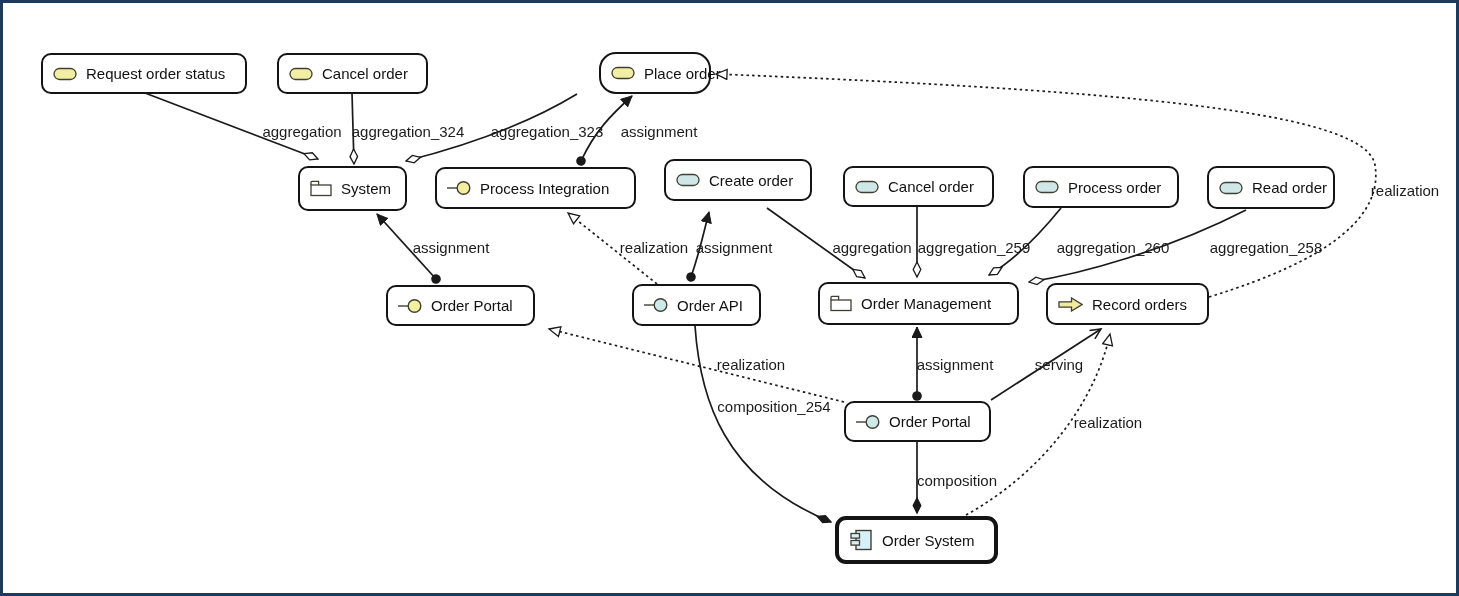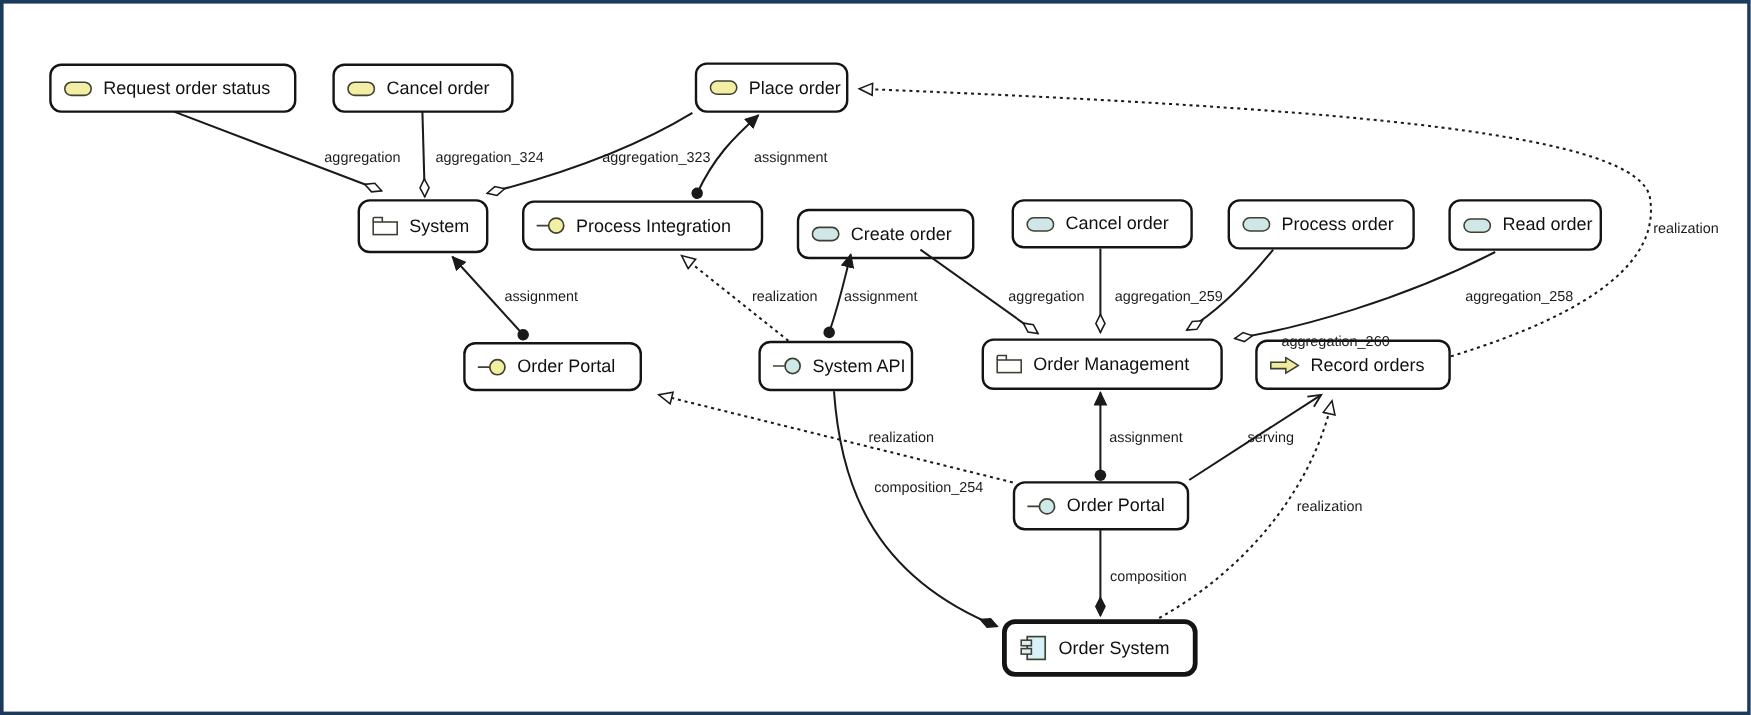--- a/index.html
+++ b/index.html
@@ -13,21 +13,21 @@
     padding:0 8px 0 10px; box-sizing:border-box;
     background:#fff; border:2.2px solid #141414; border-radius:10px;
     font-size:15px; color:#111; z-index:1; white-space:nowrap;
   }
   .node.thick{ border-width:4.5px; border-radius:11px; }
   .node .icon{ display:flex; align-items:center; flex:0 0 auto; }
   .edges-layer{ position:absolute; left:0; top:0; z-index:2; pointer-events:none; }
   .edges-layer path.edge{ pointer-events:stroke; }
   .edge-label{
     position:absolute; transform:translate(-50%,-50%);
-    font-size:12px; color:#1c1c1c; white-space:nowrap; z-index:3;
+    font-size:15px; color:#1c1c1c; white-space:nowrap; z-index:3;
   }
 </style>
 </head>
 <body>
 
 <div class="frame">
   <svg class="edges-layer" width="1459" height="596" viewBox="0 0 1459 596">
     <defs>
       <marker id="m-agg" markerUnits="userSpaceOnUse" markerWidth="18" markerHeight="10" refX="16.5" refY="5" orient="auto">
         <path d="M1.5,5 L9,1.2 L16.5,5 L9,8.8 Z" fill="#ffffff" stroke="#1a1a1a" stroke-width="1.3"></path>
@@ -79,21 +79,21 @@
         <span>Request order status</span>
       </div>
       <div class="node" style="left: 274px; top: 50px; width: 151px; height: 41px;">
         <span class="icon">
           <svg width="24" height="14" viewBox="0 0 24 14">
             <rect x="1" y="1.5" width="22" height="11" rx="5.5" fill="#f2efa4" stroke="#3f3f33" stroke-width="1.3"></rect>
           </svg>
         </span>
         <span>Cancel order</span>
       </div>
-      <div class="node" style="left: 576px; top: 49px; width: 128px; height: 42px;">
+      <div class="node" style="left: 596px; top: 49px; width: 112px; height: 42px; border-radius: 17px;">
         <span class="icon">
           <svg width="24" height="14" viewBox="0 0 24 14">
             <rect x="1" y="1.5" width="22" height="11" rx="5.5" fill="#f2efa4" stroke="#3f3f33" stroke-width="1.3"></rect>
           </svg>
         </span>
         <span>Place order</span>
       </div>
       <div class="node" style="left: 295px; top: 163px; width: 109px; height: 45px;">
         <span class="icon">
           <svg width="22" height="17" viewBox="0 0 22 17">
@@ -105,21 +105,21 @@
       </div>
       <div class="node" style="left: 432px; top: 164px; width: 201px; height: 42px;">
         <span class="icon">
           <svg width="24" height="20" viewBox="0 0 24 20">
             <line x1="0" y1="10" x2="10" y2="10" stroke="#3f3f33" stroke-width="1.4"></line>
             <circle cx="16.5" cy="10" r="6.3" fill="#f2efa0" stroke="#3f3f33" stroke-width="1.4"></circle>
           </svg>
         </span>
         <span>Process Integration</span>
       </div>
-      <div class="node" style="left: 661px; top: 171px; width: 148px; height: 42px;">
+      <div class="node" style="left: 661px; top: 156px; width: 148px; height: 42px;">
         <span class="icon">
           <svg width="24" height="14" viewBox="0 0 24 14">
             <rect x="1" y="1.5" width="22" height="11" rx="5.5" fill="#cfe8e7" stroke="#3f3f33" stroke-width="1.3"></rect>
           </svg>
         </span>
         <span>Create order</span>
       </div>
       <div class="node" style="left: 840px; top: 163px; width: 151px; height: 41px;">
         <span class="icon">
           <svg width="24" height="14" viewBox="0 0 24 14">
@@ -153,21 +153,21 @@
         </span>
         <span>Order Portal</span>
       </div>
       <div class="node" style="left: 629px; top: 281px; width: 129px; height: 42px;">
         <span class="icon">
           <svg width="24" height="20" viewBox="0 0 24 20">
             <line x1="0" y1="10" x2="10" y2="10" stroke="#3f3f33" stroke-width="1.4"></line>
             <circle cx="16.5" cy="10" r="6.3" fill="#cdeae8" stroke="#3f3f33" stroke-width="1.4"></circle>
           </svg>
         </span>
-        <span>System API</span>
+        <span>Order API</span>
       </div>
       <div class="node" style="left: 815px; top: 279px; width: 201px; height: 43px;">
         <span class="icon">
           <svg width="22" height="17" viewBox="0 0 22 17">
             <path d="M1,5 V2.2 Q1,1.3 1.9,1.3 H8.6 V5" fill="#ffffff" stroke="#3f3f33" stroke-width="1.3"></path>
             <rect x="1" y="5" width="20" height="10.5" fill="#ffffff" stroke="#3f3f33" stroke-width="1.3"></rect>
           </svg>
         </span>
         <span>Order Management</span>
       </div>
@@ -203,21 +203,21 @@
       <span class="edge-label" style="left: 299px; top: 128px;">aggregation</span>
       <span class="edge-label" style="left: 405px; top: 128px;">aggregation_324</span>
       <span class="edge-label" style="left: 544px; top: 128px;">aggregation_323</span>
       <span class="edge-label" style="left: 656px; top: 128px;">assignment</span>
       <span class="edge-label" style="left: 1402px; top: 187px;">realization</span>
       <span class="edge-label" style="left: 448px; top: 244px;">assignment</span>
       <span class="edge-label" style="left: 651px; top: 244px;">realization</span>
       <span class="edge-label" style="left: 731px; top: 244px;">assignment</span>
       <span class="edge-label" style="left: 869px; top: 244px;">aggregation</span>
       <span class="edge-label" style="left: 971px; top: 244px;">aggregation_259</span>
-      <span class="edge-label" style="left: 1110px; top: 244px; margin-top: 37px;">aggregation_260</span>
+      <span class="edge-label" style="left: 1110px; top: 244px;">aggregation_260</span>
       <span class="edge-label" style="left: 1263px; top: 244px;">aggregation_258</span>
       <span class="edge-label" style="left: 952px; top: 361px;">assignment</span>
       <span class="edge-label" style="left: 1056px; top: 361px;">serving</span>
       <span class="edge-label" style="left: 748px; top: 361px;">realization</span>
       <span class="edge-label" style="left: 771px; top: 403px;">composition_254</span>
       <span class="edge-label" style="left: 954px; top: 477px;">composition</span>
       <span class="edge-label" style="left: 1105px; top: 419px;">realization</span>
     </div>
 </div>
 

